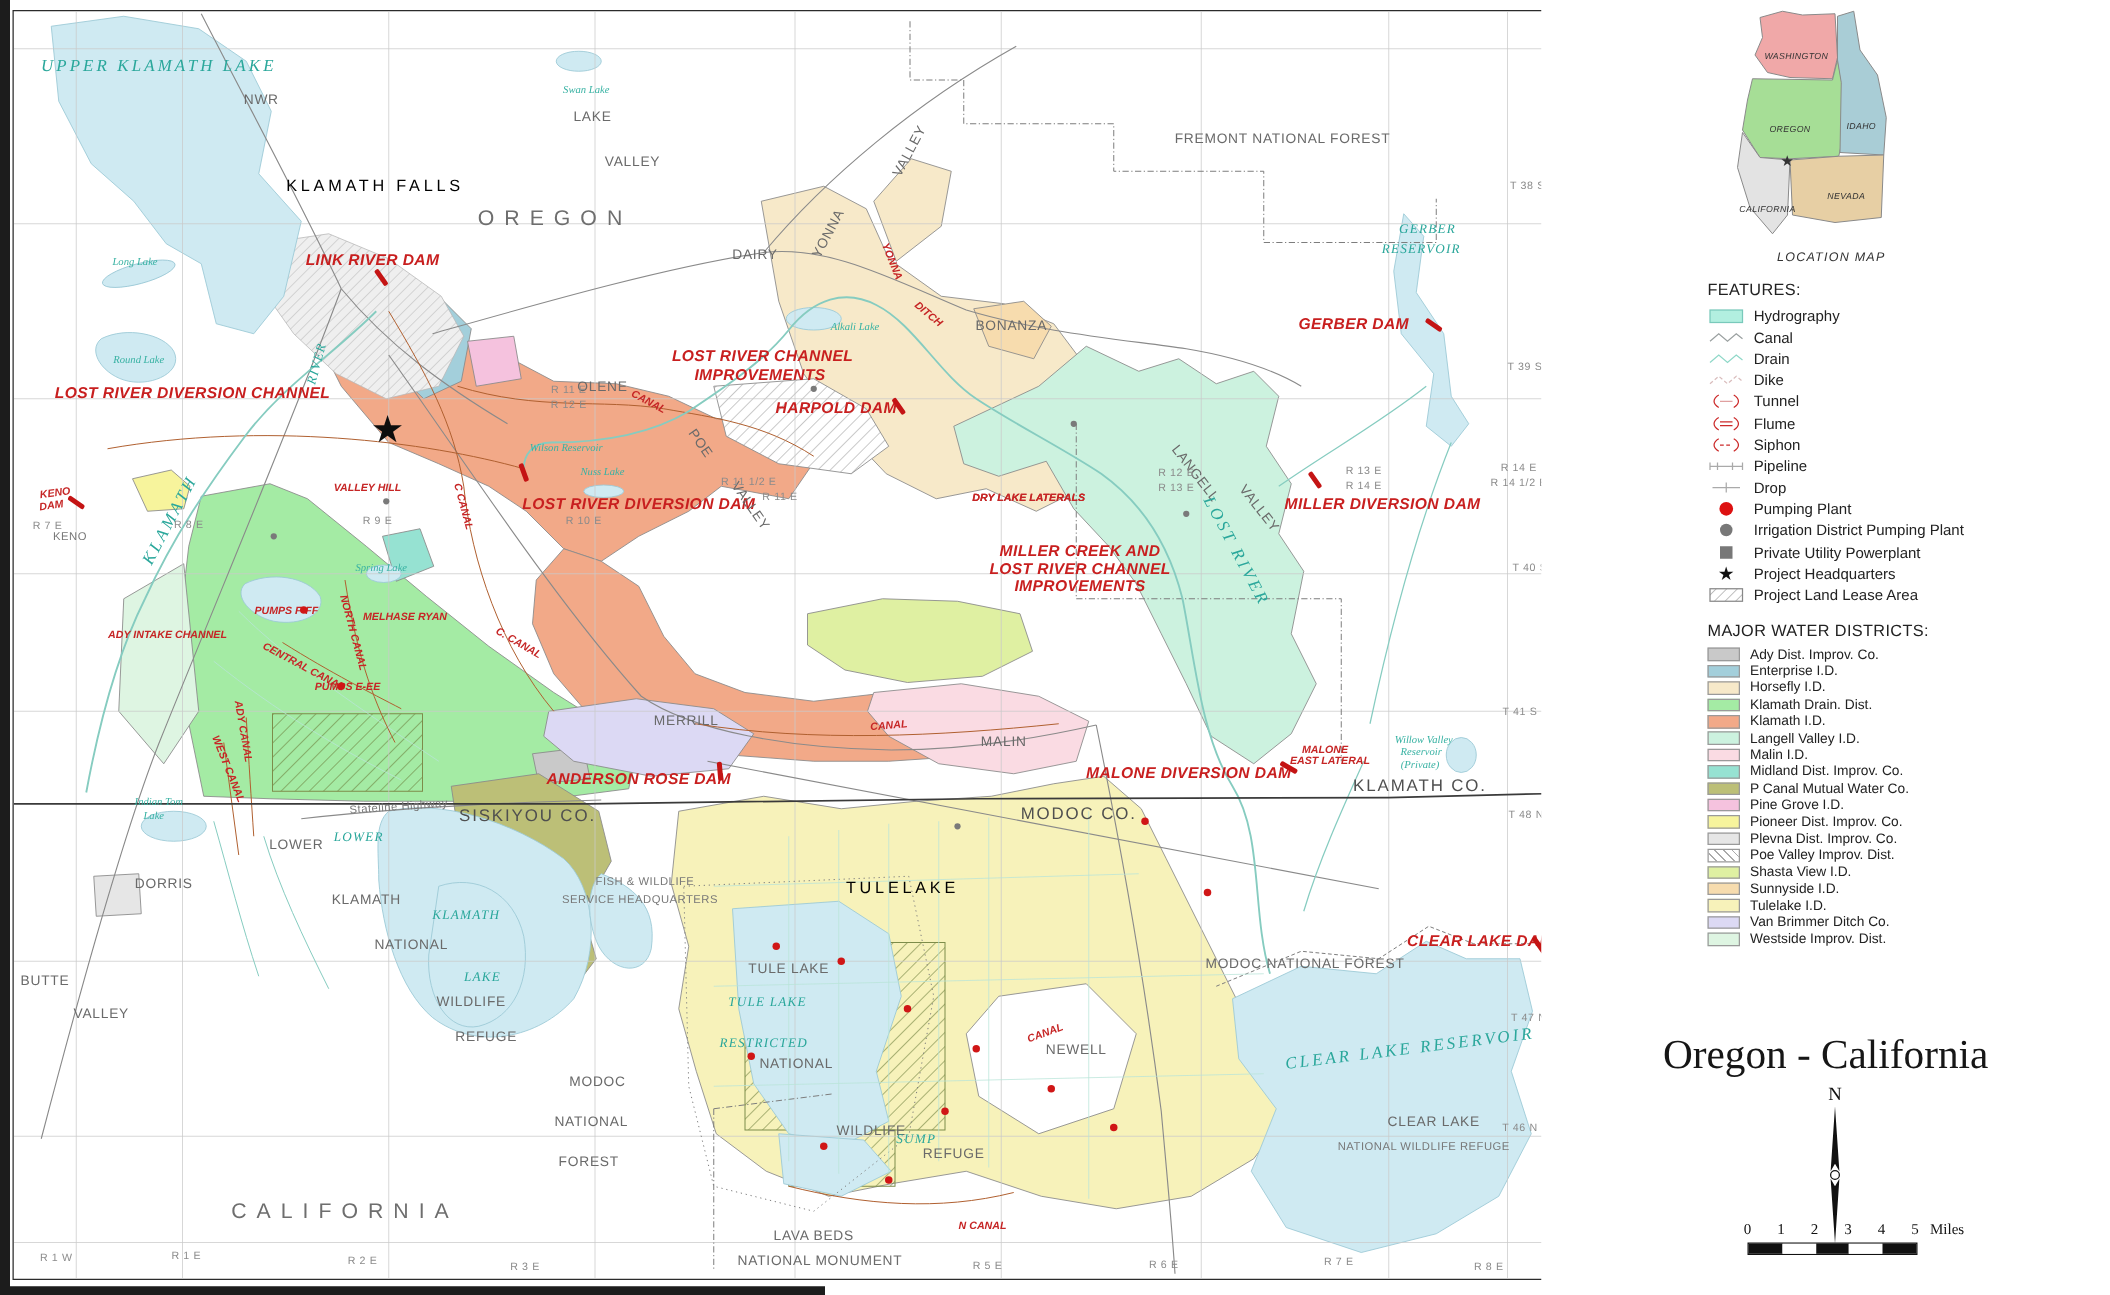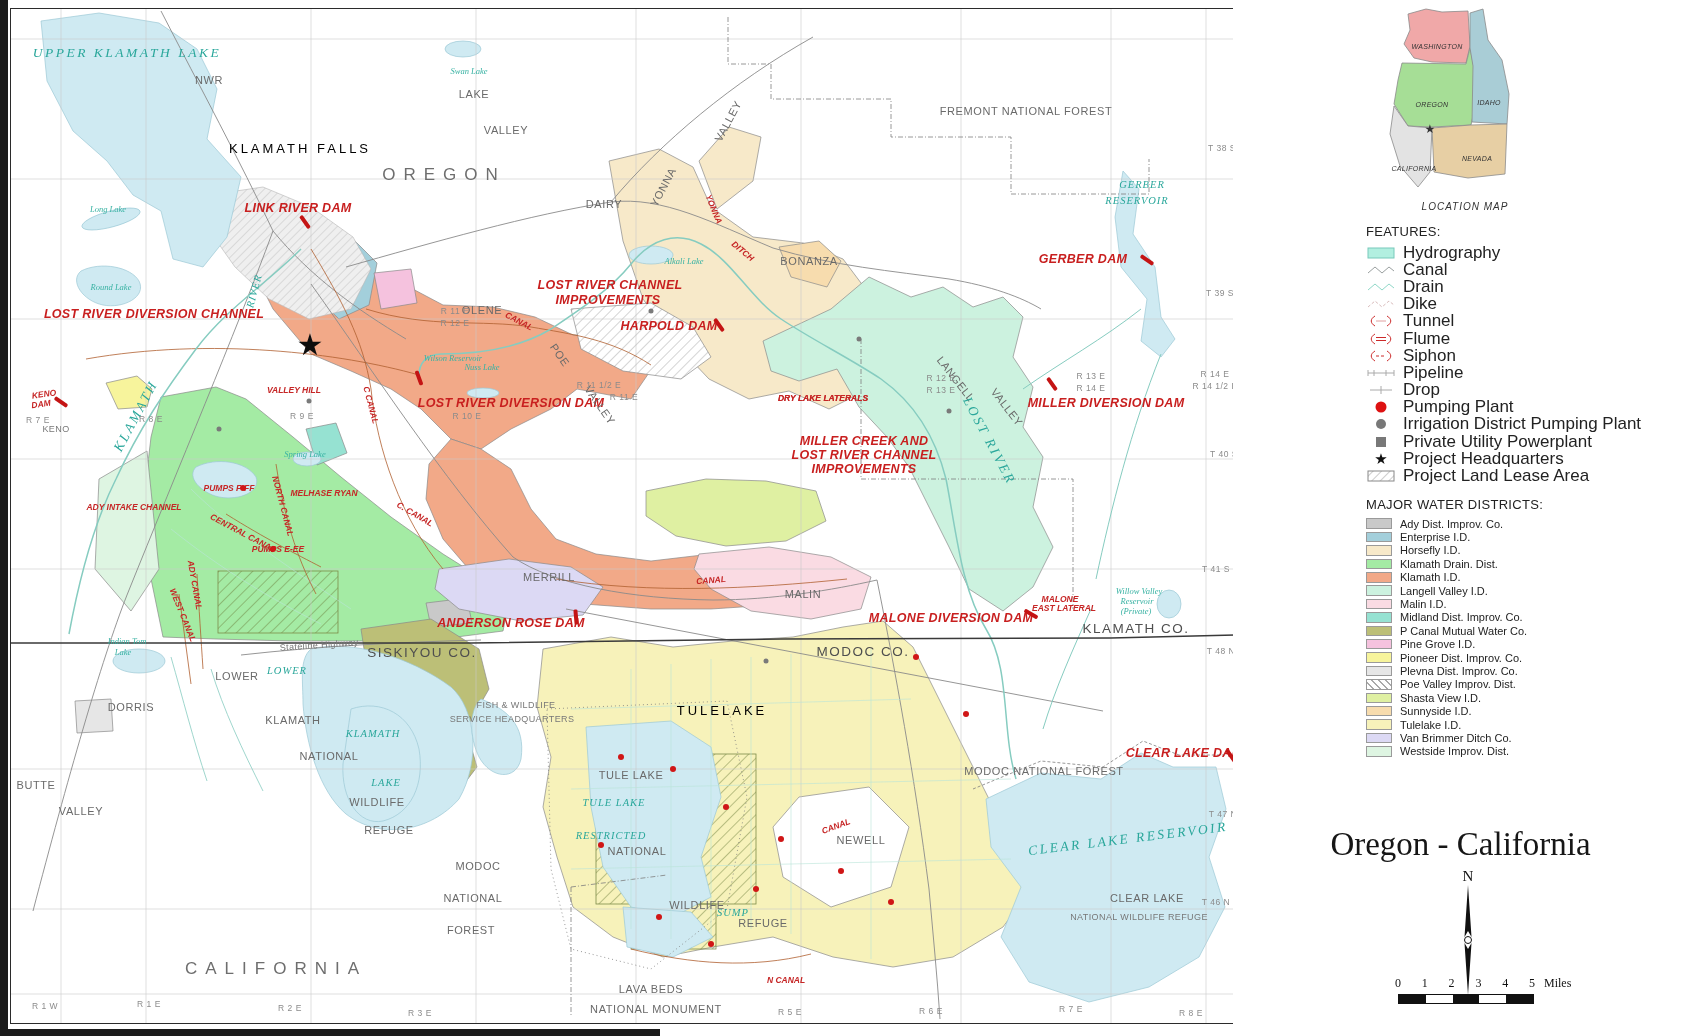--- a/index.html
+++ b/index.html
@@ -31,21 +31,21 @@
   .side-panel{position:absolute;left:1233px;top:0;width:455px;height:1036px;background:#fff;}
   .inset{position:absolute;left:147px;top:6px;width:170px;height:195px;}
   .inset-lbl{position:absolute;font-size:7px;font-style:italic;color:#333;transform:translate(-50%,-50%);white-space:nowrap;letter-spacing:.3px;}
   .inset-caption{position:absolute;left:147px;top:201px;width:170px;text-align:center;
                  font-size:10px;font-style:italic;color:#333;letter-spacing:1px;}
   .features{position:absolute;left:133px;top:224px;width:310px;}
   .leg-heading{font-size:13px;color:#222;letter-spacing:.3px;margin-bottom:5px;}
   .feat-row{display:flex;align-items:center;height:17.2px;}
   .feat-sym{width:30px;height:14px;flex:0 0 30px;margin-right:7px;}
   .feat-sym svg{width:30px;height:14px;display:block;}
-  .feat-label{font-size:17px;color:#222;white-space:nowrap;}
+  .feat-label{font-size:12px;color:#222;white-space:nowrap;}
   .districts{position:absolute;left:133px;top:497px;width:310px;}
   .dist-row{display:flex;align-items:center;height:13.4px;}
   .dist-swatch{width:26px;height:10.5px;flex:0 0 26px;margin-right:8px;border:1px solid #9a9a9a;box-sizing:border-box;}
   .dist-label{font-size:11px;color:#222;white-space:nowrap;}
   .map-title{position:absolute;left:0;top:768px;width:455px;text-align:center;
              font-family:"Liberation Serif",serif;font-weight:bold;font-size:40px;color:#111;letter-spacing:1px;}
   .map-subtitle{position:absolute;left:0;top:826px;width:455px;text-align:center;
                 font-family:"Liberation Serif",serif;font-size:33px;color:#161616;}
   .north{position:absolute;left:235px;top:868px;transform:translateX(-50%);text-align:center;}
   .north .n-label{font-family:"Liberation Serif",serif;font-size:15px;color:#111;}
@@ -304,21 +304,21 @@
         <div class="lbl place" style="left: 640px; top: 980px;">LAVA BEDS</div>
         <div class="lbl place" style="left: 645px; top: 1000px;">NATIONAL MONUMENT</div>
         <div class="lbl place" style="left: 1033px; top: 762px;">MODOC NATIONAL FOREST</div>
         <div class="lbl water-lg" style="left: 1117px; top: 830px; transform: translate(-50%, -50%) rotate(-7deg);">CLEAR LAKE RESERVOIR</div>
         <div class="lbl place" style="left: 1136px; top: 889px;">CLEAR LAKE</div>
         <div class="lbl place-sm" style="left: 1128px; top: 908px;">NATIONAL WILDLIFE REFUGE</div>
         <div class="lbl water-sm" style="left: 1128px; top: 582px;">Willow Valley</div>
         <div class="lbl water-sm" style="left: 1126px; top: 592px;">Reservoir</div>
         <div class="lbl water-sm" style="left: 1125px; top: 602px;">(Private)</div>
         <div class="lbl water-sm" style="left: 442px; top: 349px;">Wilson Reservoir</div>
-        <div class="lbl water-sm" style="left: 471px; top: 358px;">Nuss Lake</div>
+        <div class="lbl water-sm" style="left: 471px; top: 368px;">Nuss Lake</div>
         <div class="lbl water-sm" style="left: 97px; top: 200px;">Long Lake</div>
         <div class="lbl water-sm" style="left: 100px; top: 278px;">Round Lake</div>
         <div class="lbl water-sm" style="left: 629px; top: 252px; margin-left: 44px;">Alkali Lake</div>
         <div class="lbl water-sm" style="left: 294px; top: 445px;">Spring Lake</div>
         <div class="lbl place-sm" style="left: 45px; top: 420px;">KENO</div>
         <div class="lbl range" style="left: 1280px; top: 16px;">T 37 S</div>
         <div class="lbl range" style="left: 1211px; top: 139px;">T 38 S</div>
         <div class="lbl range" style="left: 1209px; top: 284px;">T 39 S</div>
         <div class="lbl range" style="left: 1204px; top: 365px;">R 14 E</div>
         <div class="lbl range" style="left: 1204px; top: 377px;">R 14 1/2 E</div>

